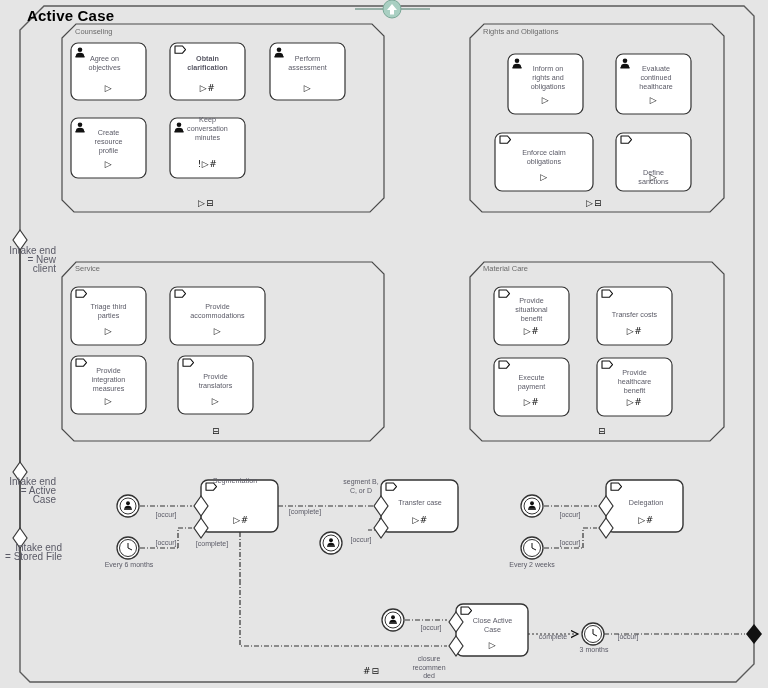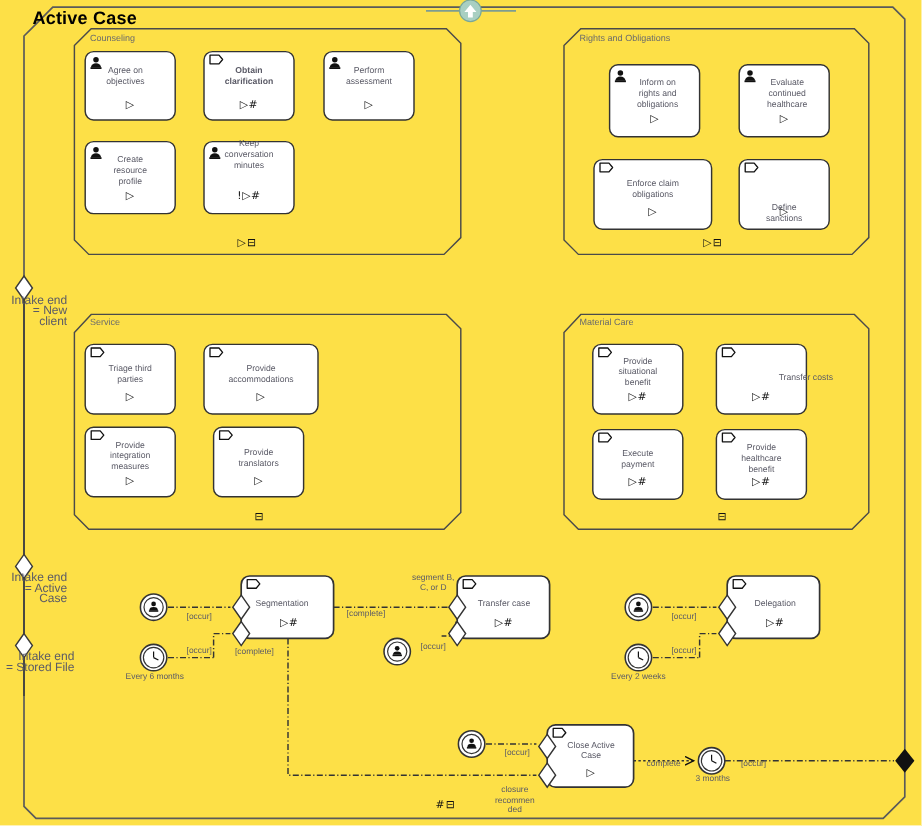--- a/index.html
+++ b/index.html
@@ -1,17 +1,17 @@
 <!DOCTYPE html>
 <html><head>
 <meta charset="utf-8">
 <style>
   html,body{margin:0;padding:0;background:#ffffff;}
   body{font-family:"Liberation Sans", sans-serif;}
-  #canvas{position:relative;width:768px;height:688px;overflow:hidden;background:#fde047;}
+  #canvas{position:relative;width:768px;height:688px;overflow:hidden;background:#e5e5e5;}
   #svg-layer{position:absolute;left:0;top:0;width:768px;height:688px;}
 
   
   .abs{position:absolute;}
   .diagram-title{font-size:15px;font-weight:bold;color:#000;letter-spacing:.2px;}
   .group-label{font-size:7.5px;color:#6b6b6b;}
   .node-label{font-size:7.2px;color:#5a5a66;text-align:center;line-height:9.2px;}
   .flow-label{font-size:7px;color:#5a5a66;text-align:center;line-height:8.6px;}
   .spine-label{font-size:10px;color:#5a5a66;text-align:right;line-height:9px;}
   .badge-row{font-size:9px;color:#111;letter-spacing:1px;font-family:"DejaVu Sans", sans-serif;}
@@ -344,39 +344,39 @@
   </div>
   <div class="abs node-badges" style="left:179px;top:396px;width:73px;">▷</div>
 
   <div class="abs node-label" style="left:495px;top:296px;width:73px;">
     <div>Provide</div>
     <div>situational</div>
     <div>benefit</div>
   </div>
   <div class="abs node-badges" style="left:495px;top:326px;width:73px;">▷#</div>
 
-  <div class="abs node-label nowrap" style="left:598px;top:310px;width:73px;padding-left:37px;">
+  <div class="abs node-label nowrap" style="left:598px;top:310px;width:73px;">
     <div>Transfer costs</div>
   </div>
   <div class="abs node-badges" style="left:598px;top:326px;width:73px;">▷#</div>
 
   <div class="abs node-label" style="left:495px;top:373px;width:73px;">
     <div>Execute</div>
     <div>payment</div>
   </div>
   <div class="abs node-badges" style="left:495px;top:397px;width:73px;">▷#</div>
 
   <div class="abs node-label" style="left:598px;top:368px;width:73px;">
     <div>Provide</div>
     <div>healthcare</div>
     <div>benefit</div>
   </div>
   <div class="abs node-badges" style="left:598px;top:397px;width:73px;">▷#</div>
 
-  <div class="abs node-label nowrap" style="left:205px;top:498px;width:60px;">Segmentation</div>
+  <div class="abs node-label nowrap" style="left:205px;top:476px;width:60px;">Segmentation</div>
   <div class="abs node-badges" style="left:205px;top:515px;width:72px;">▷#</div>
 
   <div class="abs node-label nowrap" style="left:384px;top:498px;width:72px;">Transfer case</div>
   <div class="abs node-badges" style="left:384px;top:515px;width:72px;">▷#</div>
 
   <div class="abs node-label nowrap" style="left:610px;top:498px;width:72px;">Delegation</div>
   <div class="abs node-badges" style="left:610px;top:515px;width:72px;">▷#</div>
 
   <div class="abs node-label" style="left:459px;top:616px;width:67px;">
     <div>Close Active</div>

